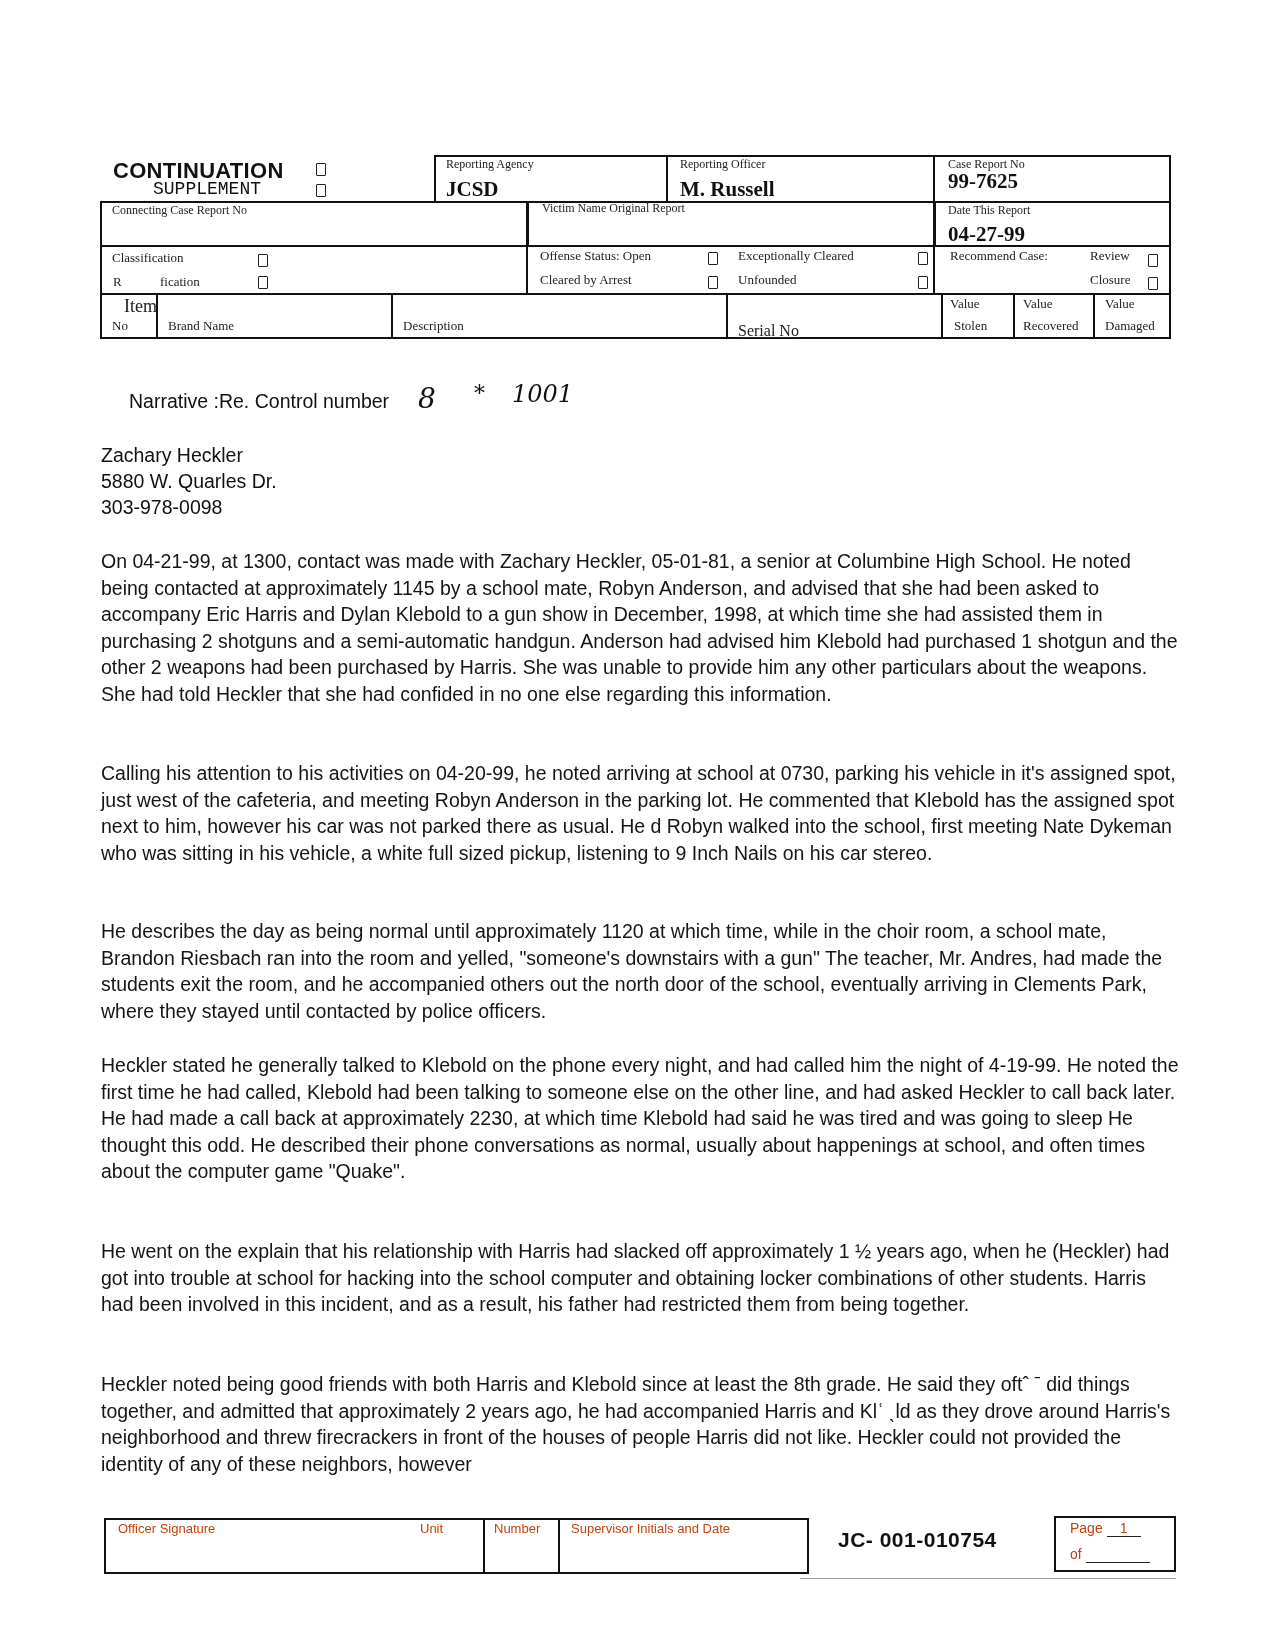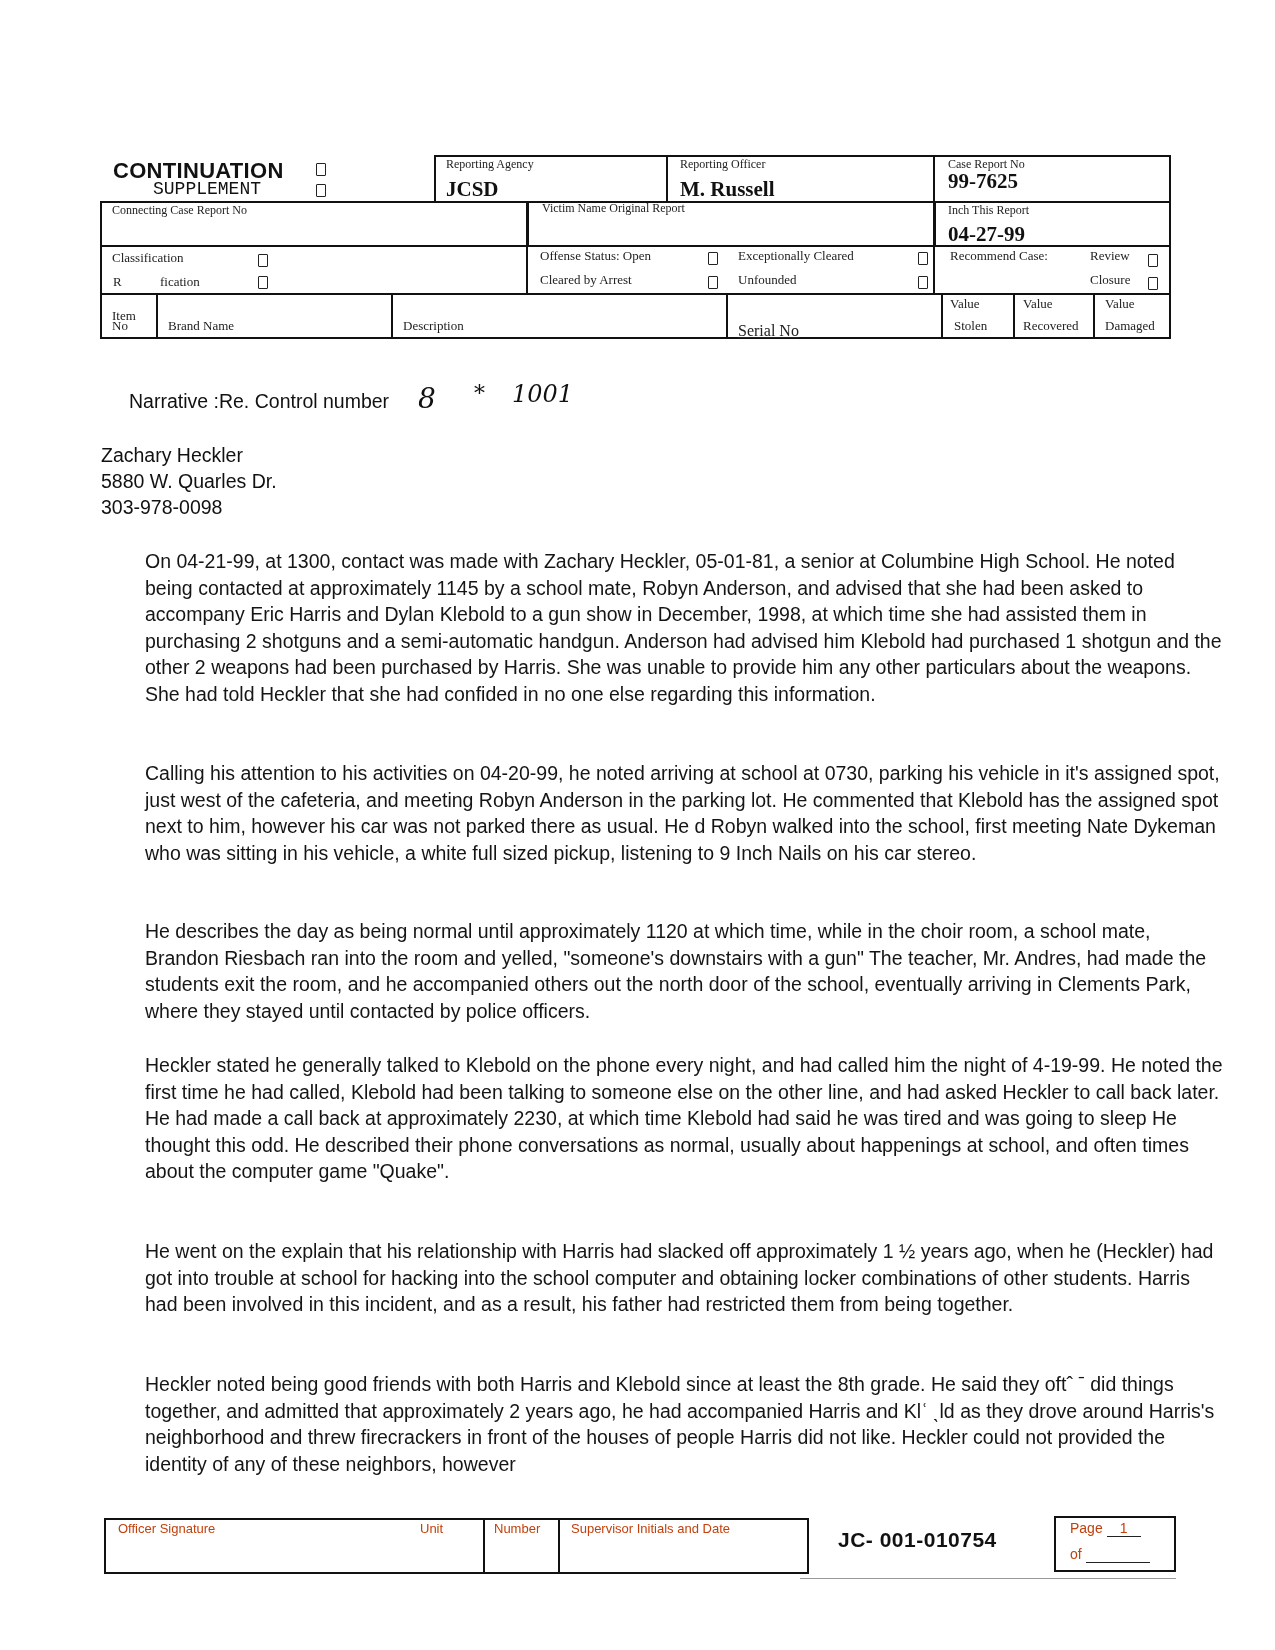--- a/index.html
+++ b/index.html
@@ -5,21 +5,21 @@
   html, body { margin:0; padding:0; background:#fff; }
   body { width:1275px; height:1650px; position:relative; overflow:hidden; color:#111; font-family:"Liberation Sans", sans-serif; }
   .serif { font-family:Liberation Mono, monospace;margin-left:40px; }
   .abs { position:absolute; }
   .hdr-label { font-family:"Liberation Serif", serif; font-size:12px; color:#222; }
   .hdr-value { font-family:"Liberation Serif", serif; font-size:21px; font-weight:bold; color:#111; }
   .box { position:absolute; border:2px solid #111; box-sizing:border-box; }
   .vline { position:absolute; width:2px; background:#111; }
   .hline { position:absolute; height:2px; background:#111; }
   .chk { position:absolute; width:10px; height:13px; border:1.5px solid #222; box-sizing:border-box; border-radius:1px; }
-  .para { position:absolute; left:101px; width:1080px; font-size:19.5px; line-height:26.5px; color:#151515;margin-left:44px; }
+  .para { position:absolute; left:101px; width:1080px; font-size:19.5px; line-height:26.5px; color:#151515; }
   .para p { margin:0; }
   .hand { font-family:"DejaVu Serif", serif; font-style:italic; font-size:28px; color:#111; position:absolute; }
   .foot-label { font-size:13px; color:#c2410c; position:absolute; }
 </style>
 </head>
 <body>
 
 <div>
 
   <div class="abs" style="left:113px; top:158px; font-size:22px; font-weight:bold; letter-spacing:0.3px;">CONTINUATION</div>
@@ -36,21 +36,21 @@
   <div class="hdr-label abs" style="left:680px; top:157px;">Reporting Officer</div>
   <div class="hdr-value abs" style="left:680px; top:177px;">M. Russell</div>
   <div class="hdr-label abs" style="left:948px; top:157px;">Case Report No</div>
   <div class="hdr-value abs" style="left:948px; top:169px;">99-7625</div>
 
   <div class="box" style="left:100px; top:201px; width:1071px; height:46px;"></div>
   <div class="vline" style="left:526px; top:201px; height:46px; width:3px;"></div>
   <div class="vline" style="left:933px; top:201px; height:46px; width:3px;"></div>
   <div class="hdr-label abs" style="left:112px; top:203px;">Connecting Case Report No</div>
   <div class="hdr-label abs" style="left:542px; top:201px;">Victim Name Original Report</div>
-  <div class="hdr-label abs" style="left:948px; top:203px;">Inch This Report</div>
+  <div class="hdr-label abs" style="left:948px; top:203px;">Date This Report</div>
   <div class="hdr-value abs" style="left:948px; top:222px;text-align:right;">04-27-99</div>
 
   <div class="box" style="left:100px; top:245px; width:1071px; height:50px;"></div>
   <div class="vline" style="left:526px; top:245px; height:50px;"></div>
   <div class="vline" style="left:933px; top:245px; height:50px;"></div>
   <div class="hdr-label abs" style="left:112px; top:250px; font-size:13px;">Classification</div>
   <div class="chk" style="left:258px; top:254px;"></div>
   <div class="hdr-label abs" style="left:113px; top:274px; font-size:13px;">R</div>
   <div class="hdr-label abs" style="left:160px; top:274px; font-size:13px;">fication</div>
   <div class="chk" style="left:258px; top:276px;"></div>
@@ -70,21 +70,21 @@
   <div class="hdr-label abs" style="left:1090px; top:272px; font-size:13px;">Closure</div>
   <div class="chk" style="left:1148px; top:277px;"></div>
 
   <div class="box" style="left:100px; top:293px; width:1071px; height:46px;"></div>
   <div class="vline" style="left:156px; top:293px; height:46px;"></div>
   <div class="vline" style="left:391px; top:293px; height:46px;"></div>
   <div class="vline" style="left:726px; top:293px; height:46px;"></div>
   <div class="vline" style="left:941px; top:293px; height:46px;"></div>
   <div class="vline" style="left:1013px; top:293px; height:46px;"></div>
   <div class="vline" style="left:1093px; top:293px; height:46px;"></div>
-  <div class="hdr-label abs" style="left:112px; top:296px; font-size:13px;margin-top:12px;">Item</div>
+  <div class="hdr-label abs" style="left:124px; top:296px; font-size:18px;">Item</div>
   <div class="hdr-label abs" style="left:112px; top:318px; font-size:13px;">No</div>
   <div class="hdr-label abs" style="left:168px; top:318px; font-size:13px;">Brand Name</div>
   <div class="hdr-label abs" style="left:403px; top:318px; font-size:13px;">Description</div>
   <div class="hdr-label abs" style="left:738px; top:322px; font-size:16px;text-decoration:underline;">Serial No</div>
   <div class="hdr-label abs" style="left:950px; top:296px; font-size:13px;">Value</div>
   <div class="hdr-label abs" style="left:954px; top:318px; font-size:13px;text-align:center;">Stolen</div>
   <div class="hdr-label abs" style="left:1023px; top:296px; font-size:13px;">Value</div>
   <div class="hdr-label abs" style="left:1023px; top:318px; font-size:13px;">Recovered</div>
   <div class="hdr-label abs" style="left:1105px; top:296px; font-size:13px;">Value</div>
   <div class="hdr-label abs" style="left:1105px; top:318px; font-size:13px;">Damaged</div>

